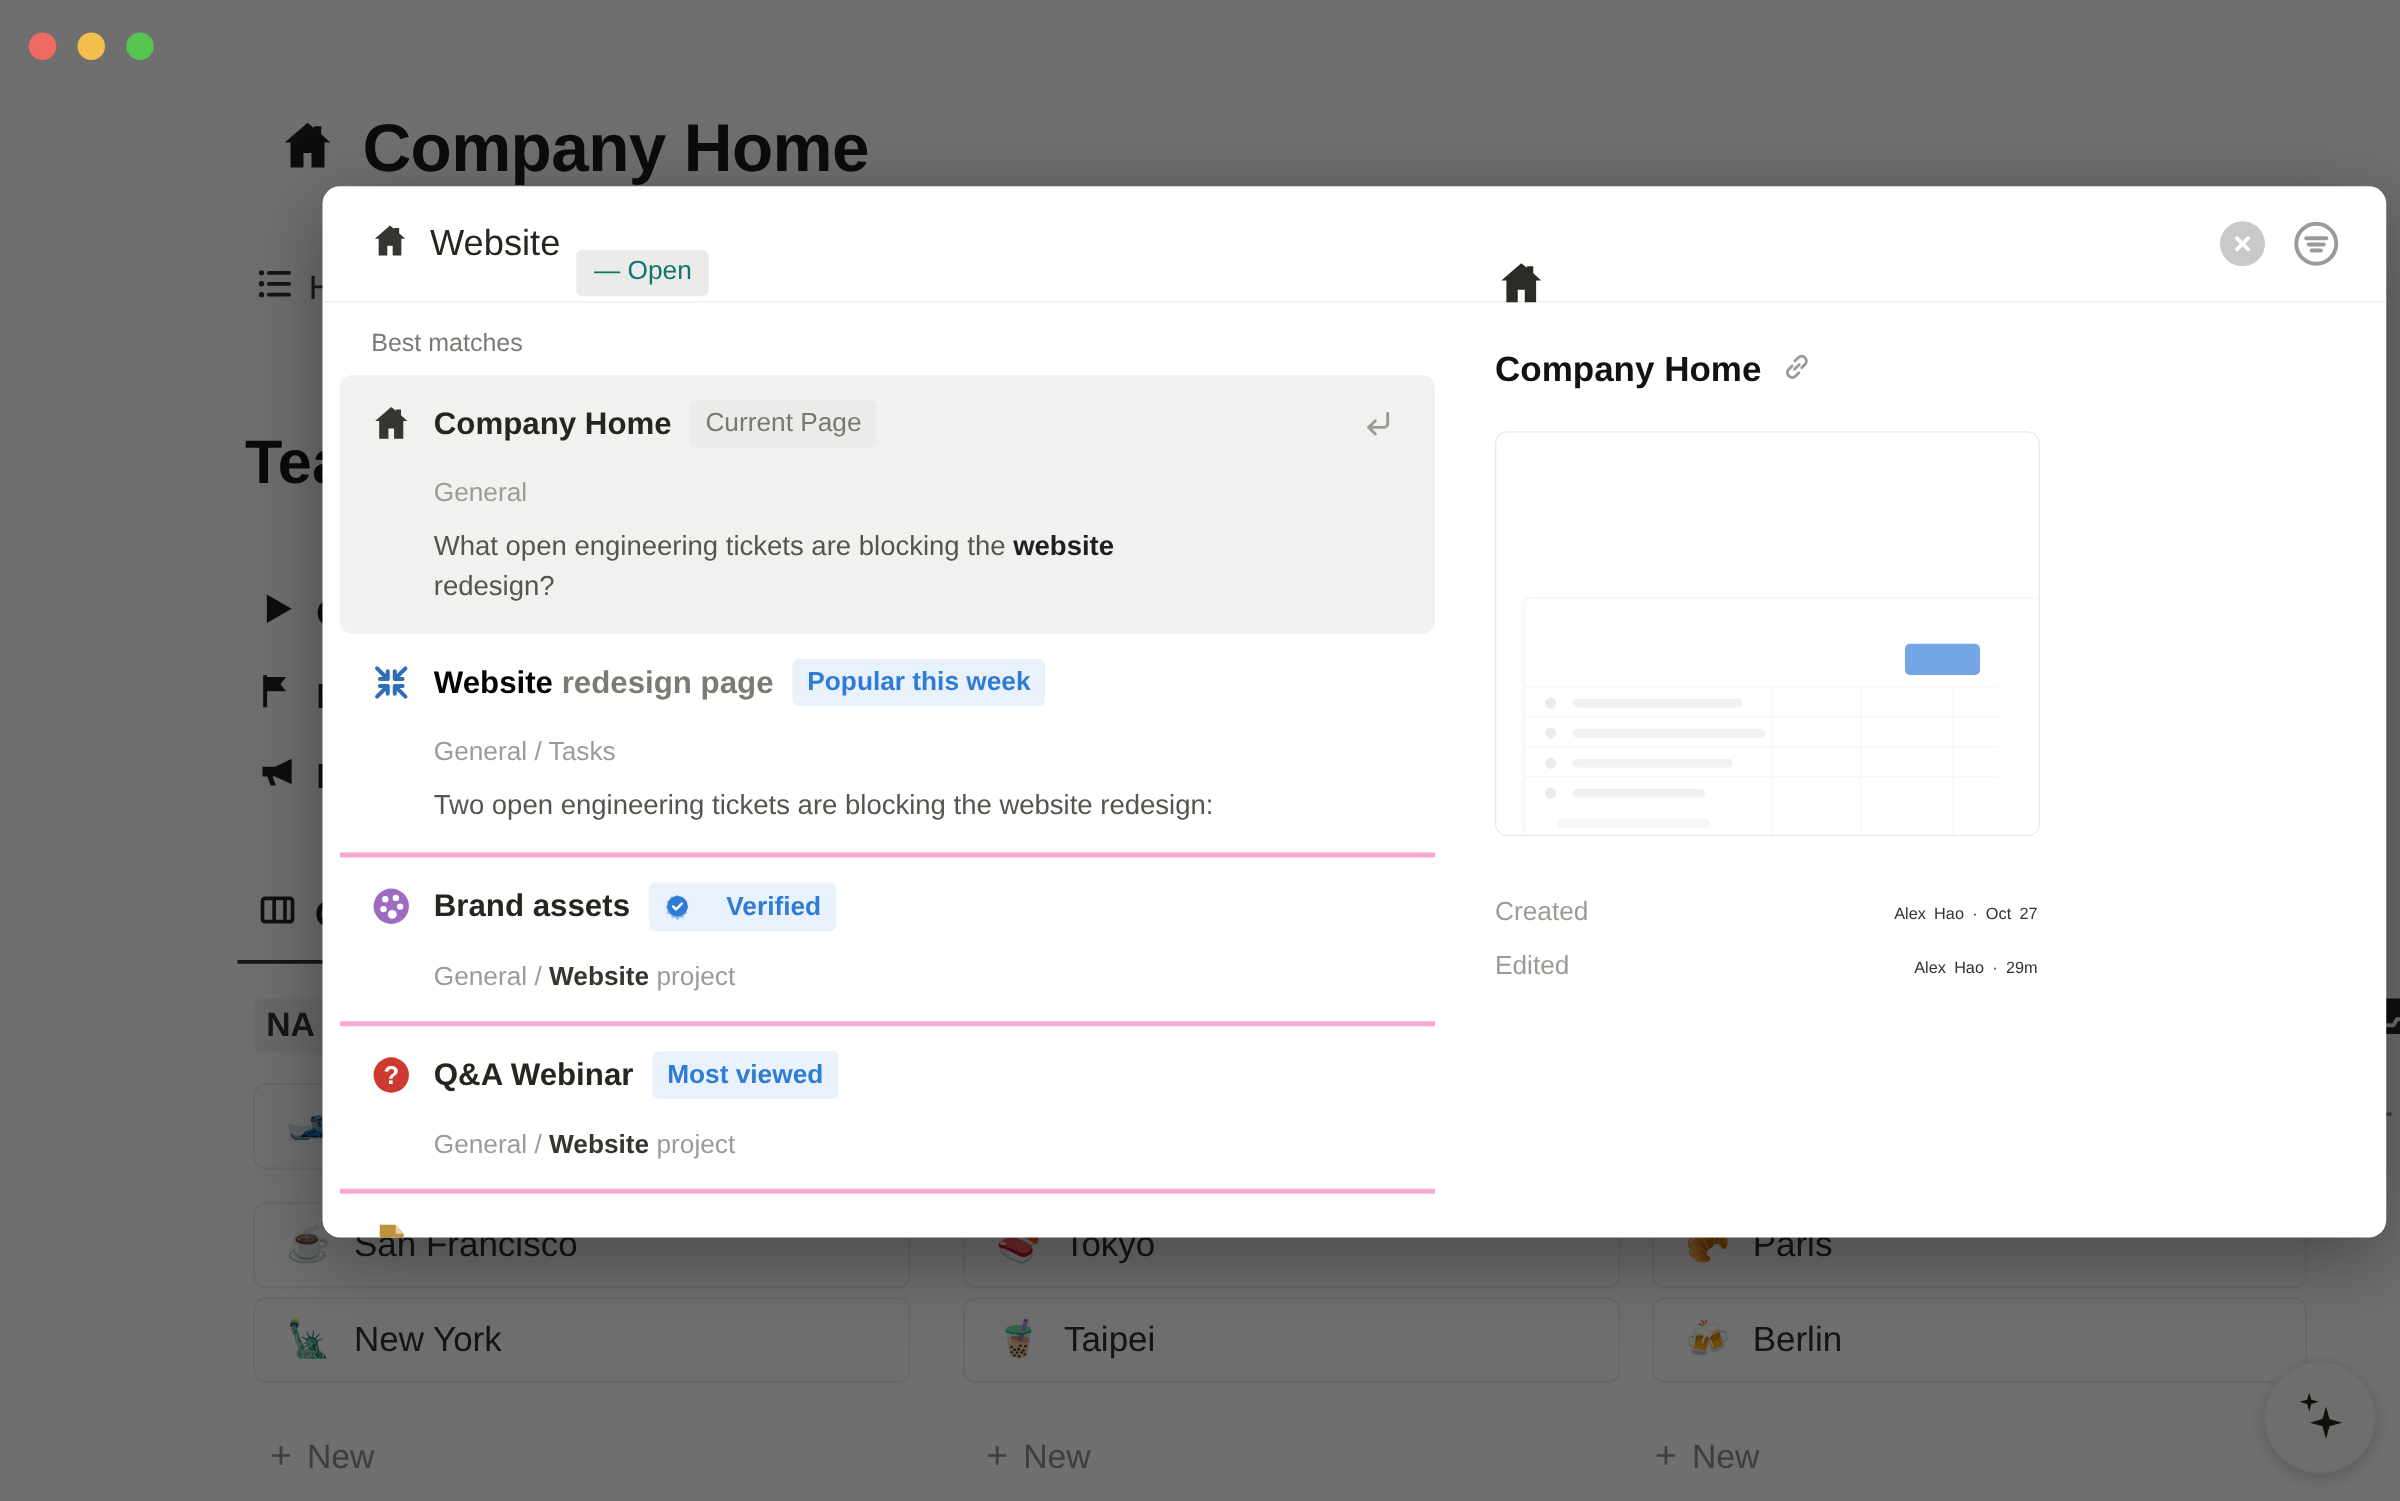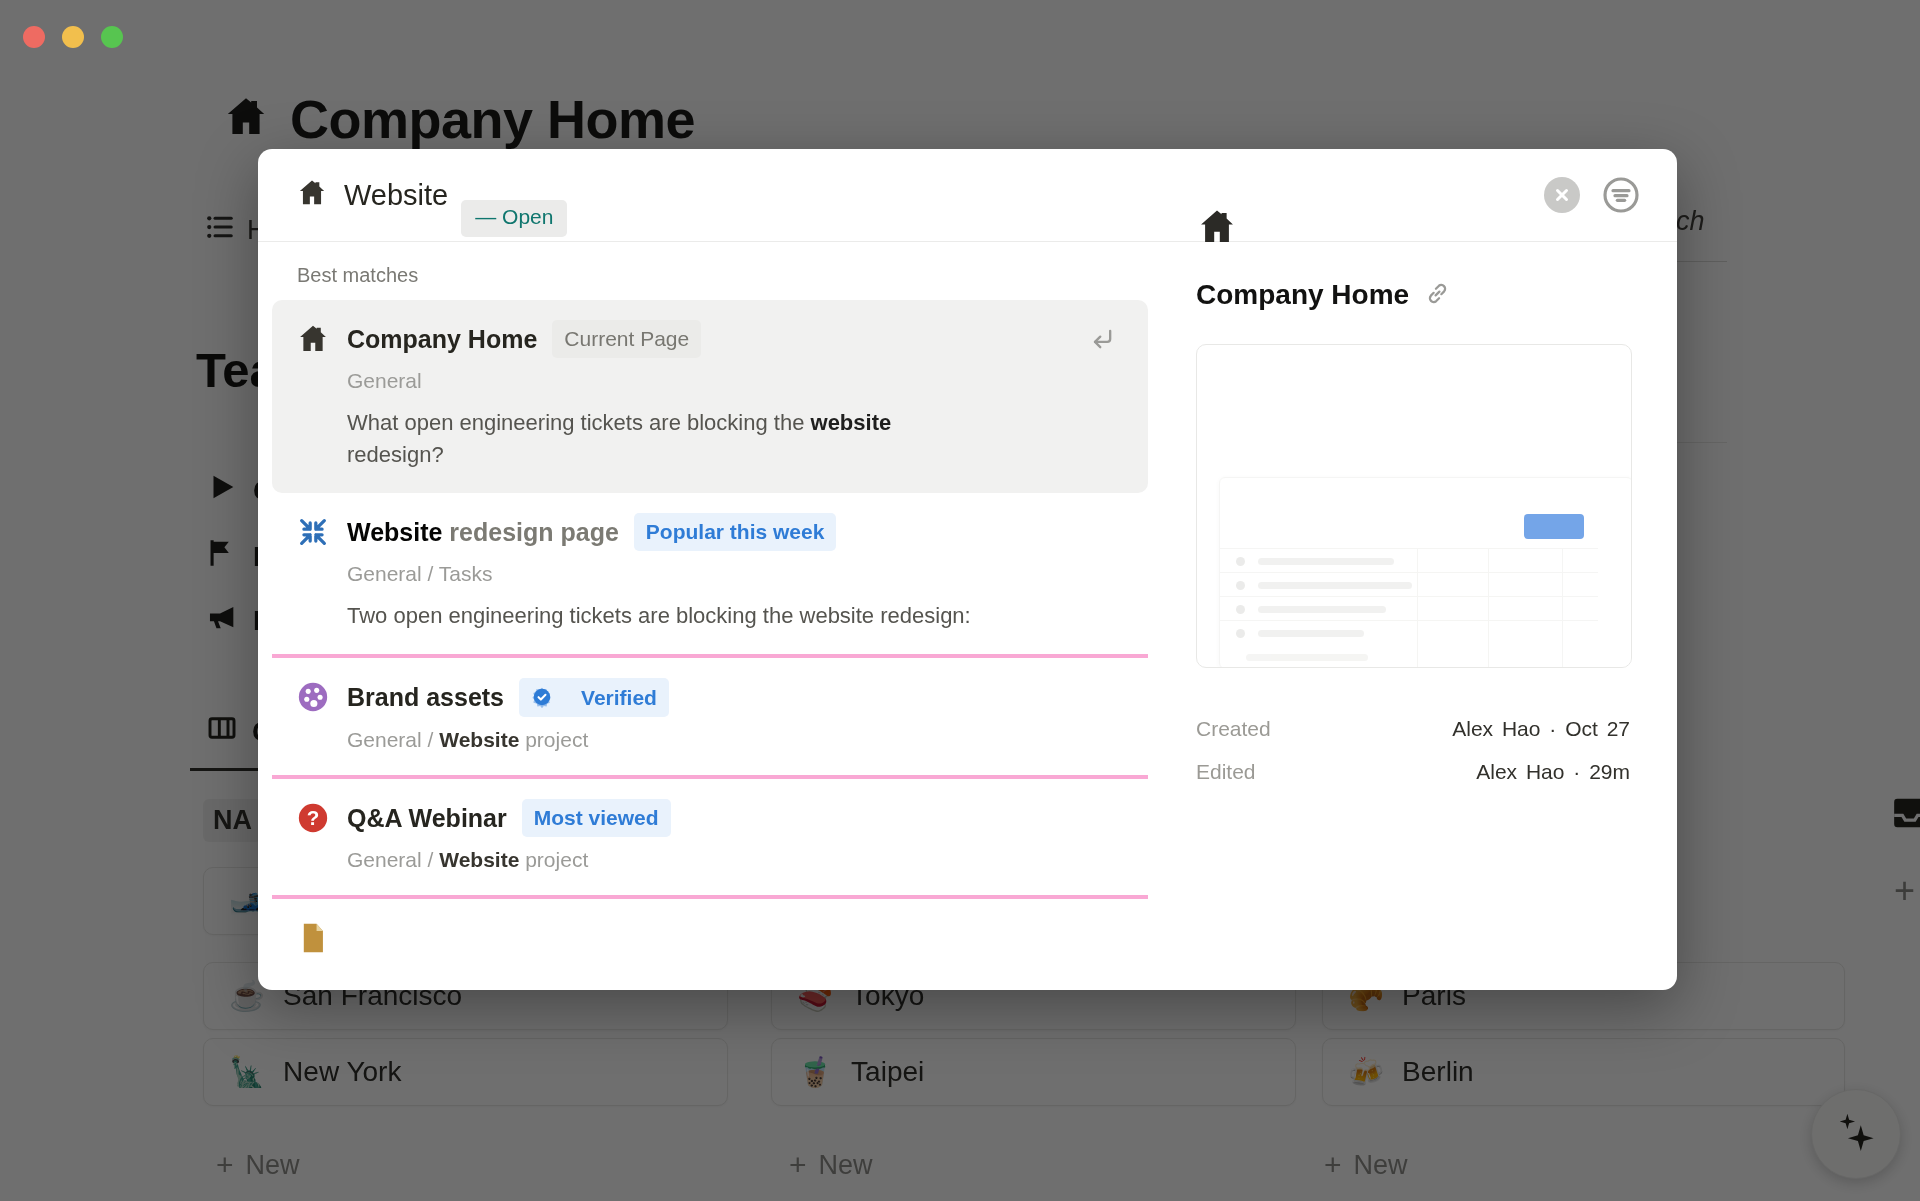--- a/index.html
+++ b/index.html
@@ -27,21 +27,21 @@
   .new-row .plus{font-size:30px;font-weight:300;}
   .plus-right{left:1894px;top:870px;font-size:36px;font-weight:300;color:#8a8a86;}
   .fab{left:1811px;top:1089px;width:88px;height:88px;border-radius:50%;background:#fcfcfb;border:1px solid #ececea;
        box-shadow:0 4px 14px rgba(0,0,0,.18);display:flex;align-items:center;justify-content:center;}
   
   .overlay{position:absolute;inset:0;background:rgba(0,0,0,.565);z-index:30;}
   .lights{position:absolute;left:23px;top:26px;display:flex;gap:17px;z-index:50;}
   .light{width:22px;height:22px;border-radius:50%;}
   .light.red{background:#ee6b62;} .light.yellow{background:#f2bf4d;} .light.green{background:#57c550;}
   
-  .modal{position:absolute;left:258px;top:149px;width:1419px;height:841px;background:#fff;border-radius:14px;
+  .modal{position:absolute;left:258px;top:149px;width:1651px;height:841px;background:#fff;border-radius:14px;
          box-shadow:0 18px 60px rgba(0,0,0,.35);z-index:40;overflow:hidden;}
   .search-row{position:absolute;left:0;top:0;right:0;height:93px;border-bottom:1px solid #ebebea;
               display:flex;align-items:center;padding:0 36px 0 38px;box-sizing:border-box;}
   .query{margin-left:16px;font-size:29px;font-weight:500;color:#26251f;}
   .suggest-chip{margin-left:13px;background:#ebebea;border-radius:5px;padding:5px 14px 8px;font-size:21px;color:#0f766e;margin-top:46px;}
   .clear-btn{margin-left:auto;width:36px;height:36px;border-radius:50%;background:#c9c9c7;
              display:flex;align-items:center;justify-content:center;cursor:pointer;}
   .filter-btn{margin-left:21px;display:flex;cursor:pointer;}
   .left-pane{position:absolute;left:0;top:94px;width:904px;padding:12px 14px 0;box-sizing:border-box;}
   .section-label{font-size:20px;color:#7a7974;padding:9px 25px 13px;}
@@ -53,21 +53,21 @@
   .r-titleline{display:flex;align-items:center;}
   .r-title{font-size:25px;line-height:33px;font-weight:600;color:#26251f;white-space:nowrap;}
   .r-title .tb{font-weight:700;color:#050504;}
   .r-title .tm{color:#7b7a73;}
   .badge{margin-left:15px;font-size:21px;line-height:1;border-radius:5px;padding:8px 12px 9px;white-space:nowrap;
          display:flex;align-items:center;gap:7px;}
   .badge.neutral{background:#ebebe9;color:#787771;}
   .badge.blue{background:#e9f2fc;color:#2f7cd6;font-weight:600;}
   .badge.verified{background:#e9f2fc;color:#2f7cd6;font-weight:600;gap:28px;}
   .enter-glyph{margin-left:auto;display:flex;padding-right:8px;}
-  .r-path{font-size:21px;line-height:26px;color:#9b9b98;margin-top:10px;}
+  .r-path{font-size:21px;line-height:26px;color:#9b9b98;margin-top:24px;}
   .r-path .tb{color:#37352f;font-weight:700;}
   .r-snippet{font-size:22px;line-height:32px;color:#55544f;margin-top:13px;}
   .r-snippet .tb{color:#1f1f1e;font-weight:700;}
   
   .right-pane{position:absolute;left:905px;top:0;bottom:0;width:494px;padding:57px 0 0 33px;box-sizing:border-box;}
   .pv-titlerow{margin-top:27px;display:flex;align-items:center;gap:15px;}
   .pv-title{font-size:28px;font-weight:700;color:#121211;}
   .pv-card{margin-top:33px;width:434px;height:322px;border:1px solid #e8e8e6;border-radius:10px;background:#fff;
            position:relative;overflow:hidden;}
   .mock{position:absolute;inset:0;opacity:.7;}
@@ -75,21 +75,21 @@
              border-radius:6px;box-shadow:0 1px 6px rgba(0,0,0,.05);}
   .mock-btn{position:absolute;left:304px;top:36px;width:60px;height:25px;border-radius:4px;}
   .mock-col{position:absolute;top:70px;bottom:0;width:1px;background:#f1f1ef;}
   .mock-row{position:absolute;left:0;right:34px;height:24px;border-top:1px solid #f1f1ef;display:flex;align-items:center;}
   .mock-dot{width:9px;height:9px;border-radius:50%;background:#e3e3e1;margin-left:16px;}
   .mock-bar{height:7px;border-radius:3.5px;background:#ececea;margin-left:13px;}
   .mock-foot{position:absolute;left:26px;bottom:7px;width:122px;height:7px;border-radius:3.5px;background:#f1f1ef;}
   .meta{margin-top:49px;width:434px;}
   .meta-row{display:flex;justify-content:space-between;align-items:center;margin-bottom:19px;}
   .meta-label{font-size:21px;color:#9b9a95;}
-  .meta-value{font-size:21px;color:#32312c;word-spacing:3px;margin-left:30px;}
+  .meta-value{font-size:13px;color:#32312c;word-spacing:3px;margin-left:30px;}
 </style>
 </head>
 <body>
 
 <div class="stage">
 
   <div class="bg">
     <div class="abs bg-title">
       <span id="bg-home-icon"><svg width="48" height="48" viewBox="0 0 24 24" xmlns="http://www.w3.org/2000/svg">
             <path fill="#1f1f1d" d="M12 2.6 2.9 10.5h2.3V20.5h5.2v-5.8h3.2v5.8h5.2V10.5h2.3L17.5 7.2V4h-2.9v.7L12 2.6z"></path>

